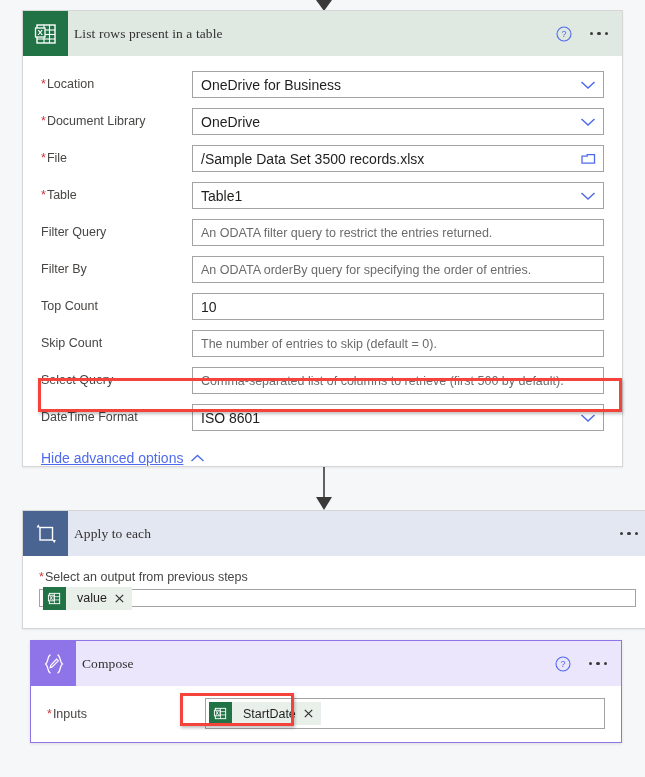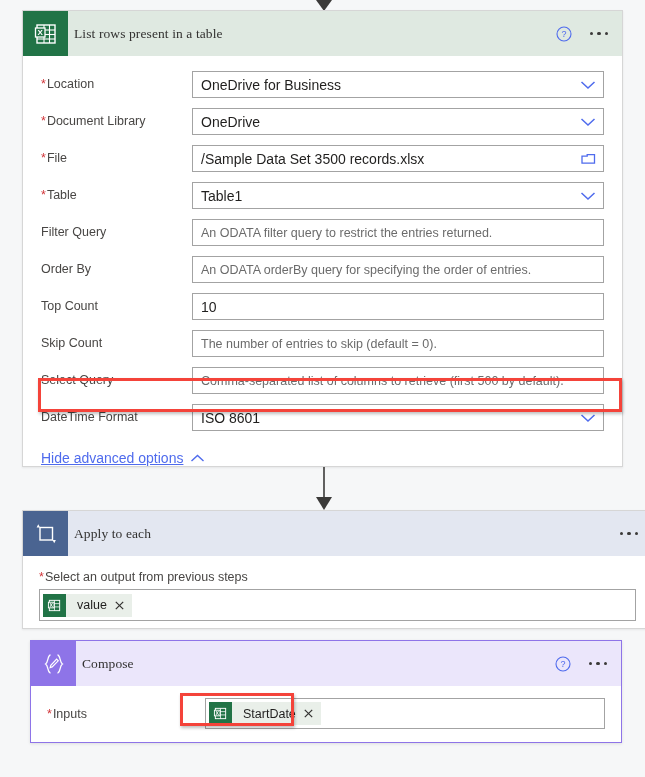--- a/index.html
+++ b/index.html
@@ -169,21 +169,21 @@
 
   .loop-body { padding: 14px 16px 16px 16px; }
   .loop-sublabel {
     font-size: 12.5px;
     color: #484644;
     margin-bottom: 5px;
   }
   .loop-field {
     border: 1px solid #a3a3a3;
     background: #fff;
-    height: 32px;
+    height: 18px;
     display: flex; align-items: center;
     padding: 0 3px;
   }
   .compose-body { padding: 12px 16px 14px 16px; }
   .compose-row { display: flex; align-items: center; }
   .compose-lbl {
     width: 158px; flex: 0 0 158px;
     font-size: 12.5px; color: #484644;
   }
   .compose-field {
@@ -290,21 +290,21 @@
       </div>
 
       <div class="row">
         <div class="lbl">Filter Query</div>
         <div class="field">
           <span class="ph">An ODATA filter query to restrict the entries returned.</span>
         </div>
       </div>
 
       <div class="row">
-        <div class="lbl">Order By</div>
+        <div class="lbl">Filter By</div>
         <div class="field">
           <span class="ph">An ODATA orderBy query for specifying the order of entries.</span>
         </div>
       </div>
 
       <div class="row">
         <div class="lbl">Top Count</div>
         <div class="field">
           <span class="val">10</span>
         </div>

